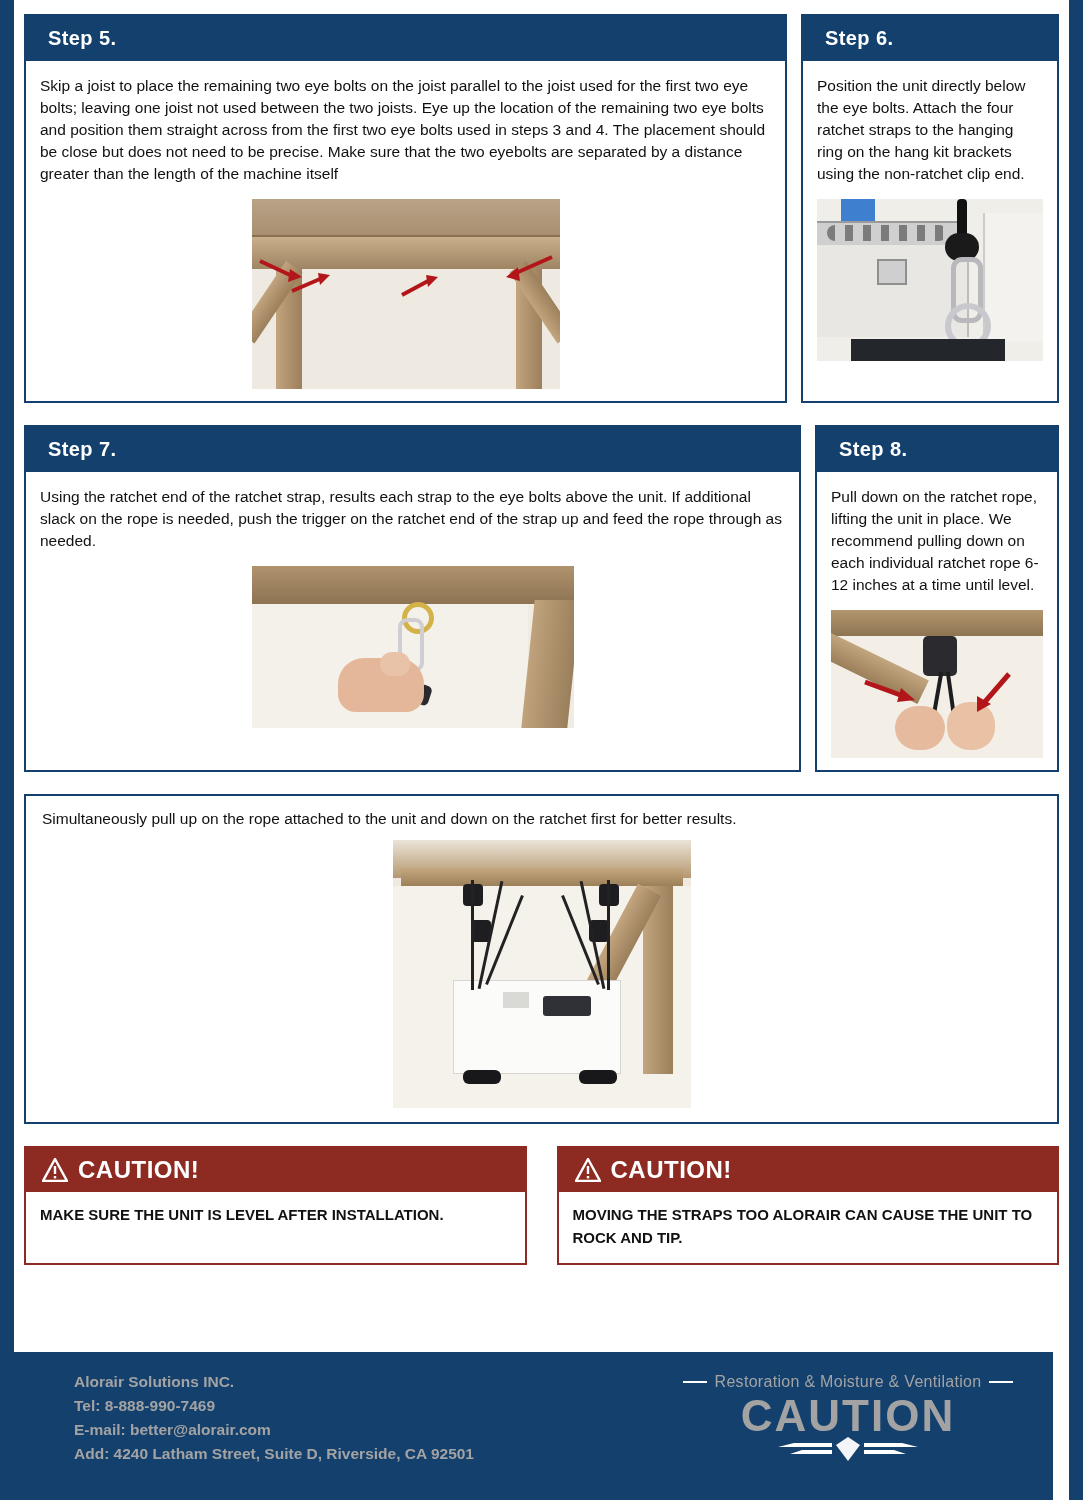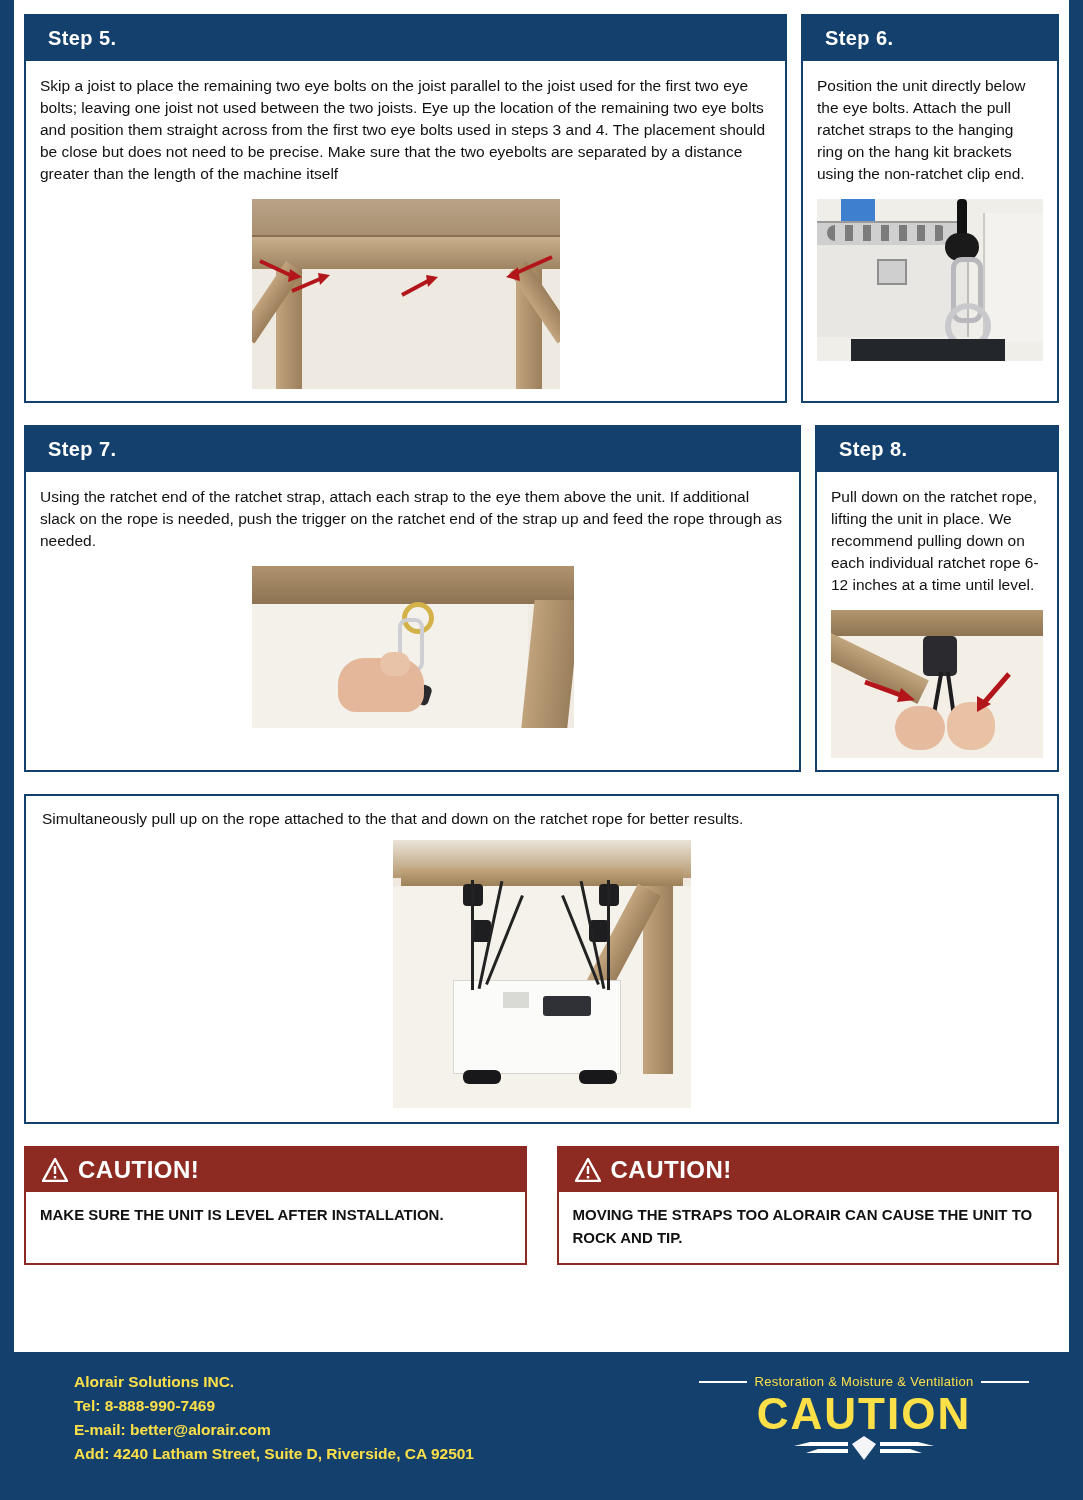--- a/index.html
+++ b/index.html
@@ -238,43 +238,43 @@
     font-size: 15px;
     font-weight: bold;
     line-height: 1.5;
     color: #111;
   }
 
   
   .footer {
     position: absolute;
     left: 0;
-    right: 0;
+    right: 16px;
     bottom: 0;
     height: 148px;
     background: #14406e;
-    color: #fde047;
+    color: #a3a3a3;
     display: flex;
     align-items: center;
     box-sizing: border-box;
     padding: 0 40px 16px 60px;
   }
   .footer .addr {
     flex: 1;
     font-size: 15.5px;
     font-weight: bold;
     line-height: 1.55;
   }
   .brand {
     width: 330px;
     text-align: center;
     position: relative;
   }
   .brand .tag {
-    font-size: 13px;
+    font-size: 16px;
     letter-spacing: .3px;
     display: flex;
     align-items: center;
     gap: 8px;
     justify-content: flex-start;
     white-space: nowrap;
   }
   .brand .tag:before, .brand .tag:after {
     content: "";
     height: 2px;
@@ -334,21 +334,21 @@
           </div>
         </div>
       </div>
 
       <div class="card w-narrow">
         <div class="card-head">
           <span>Step</span>
           <span class="num">6.</span>
         </div>
         <div class="card-body">
-          <p>Position the unit directly below the eye bolts. Attach the pull ratchet straps to the hanging ring on the hang kit brackets using the non-ratchet clip end.</p>
+          <p>Position the unit directly below the eye bolts. Attach the four ratchet straps to the hanging ring on the hang kit brackets using the non-ratchet clip end.</p>
           <div class="fig-wrap">
             <div class="fig fig-ring">
               <div class="blue"></div>
               <div class="panel"></div>
               <div class="dots"></div>
               <div class="body"></div>
               <div class="unitR"></div>
               <div class="jack"></div>
               <div class="rope"></div>
               <div class="knot"></div>
@@ -363,21 +363,21 @@
     </div>
 
     <div class="row">
 
       <div class="card w-wide">
         <div class="card-head">
           <span>Step</span>
           <span class="num">7.</span>
         </div>
         <div class="card-body">
-          <p>Using the ratchet end of the ratchet strap, attach each strap to the eye them above the unit.  If additional slack on the rope is needed, push the trigger on the ratchet end of the strap up and feed the rope through as needed.</p>
+          <p>Using the ratchet end of the ratchet strap, results each strap to the eye bolts above the unit.  If additional slack on the rope is needed, push the trigger on the ratchet end of the strap up and feed the rope through as needed.</p>
           <div class="fig-wrap">
             <div class="fig fig-hook">
               <div class="beamTop"></div>
               <div class="wall"></div>
               <div class="beamR"></div>
               <div class="eye"></div>
               <div class="clip"></div>
               <div class="tool"></div>
               <div class="handp"></div>
               <div class="thumbp"></div>
@@ -412,21 +412,21 @@
                 </g>
               </svg>
             </div>
           </div>
         </div>
       </div>
 
     </div>
 
     <div class="fullcard">
-      <p>Simultaneously pull up on the rope attached to the that and down on the ratchet rope for better results.</p>
+      <p>Simultaneously pull up on the rope attached to the unit and down on the ratchet first for better results.</p>
       <div class="fig-wrap">
         <div class="fig fig-hang">
           <div class="ceil"></div>
           <div class="joistbar"></div>
           <div class="wall"></div>
           <div class="postr"></div>
           <div class="diag"></div>
           <div class="unit"></div>
           <div class="plate"></div>
           <div class="screen"></div>

